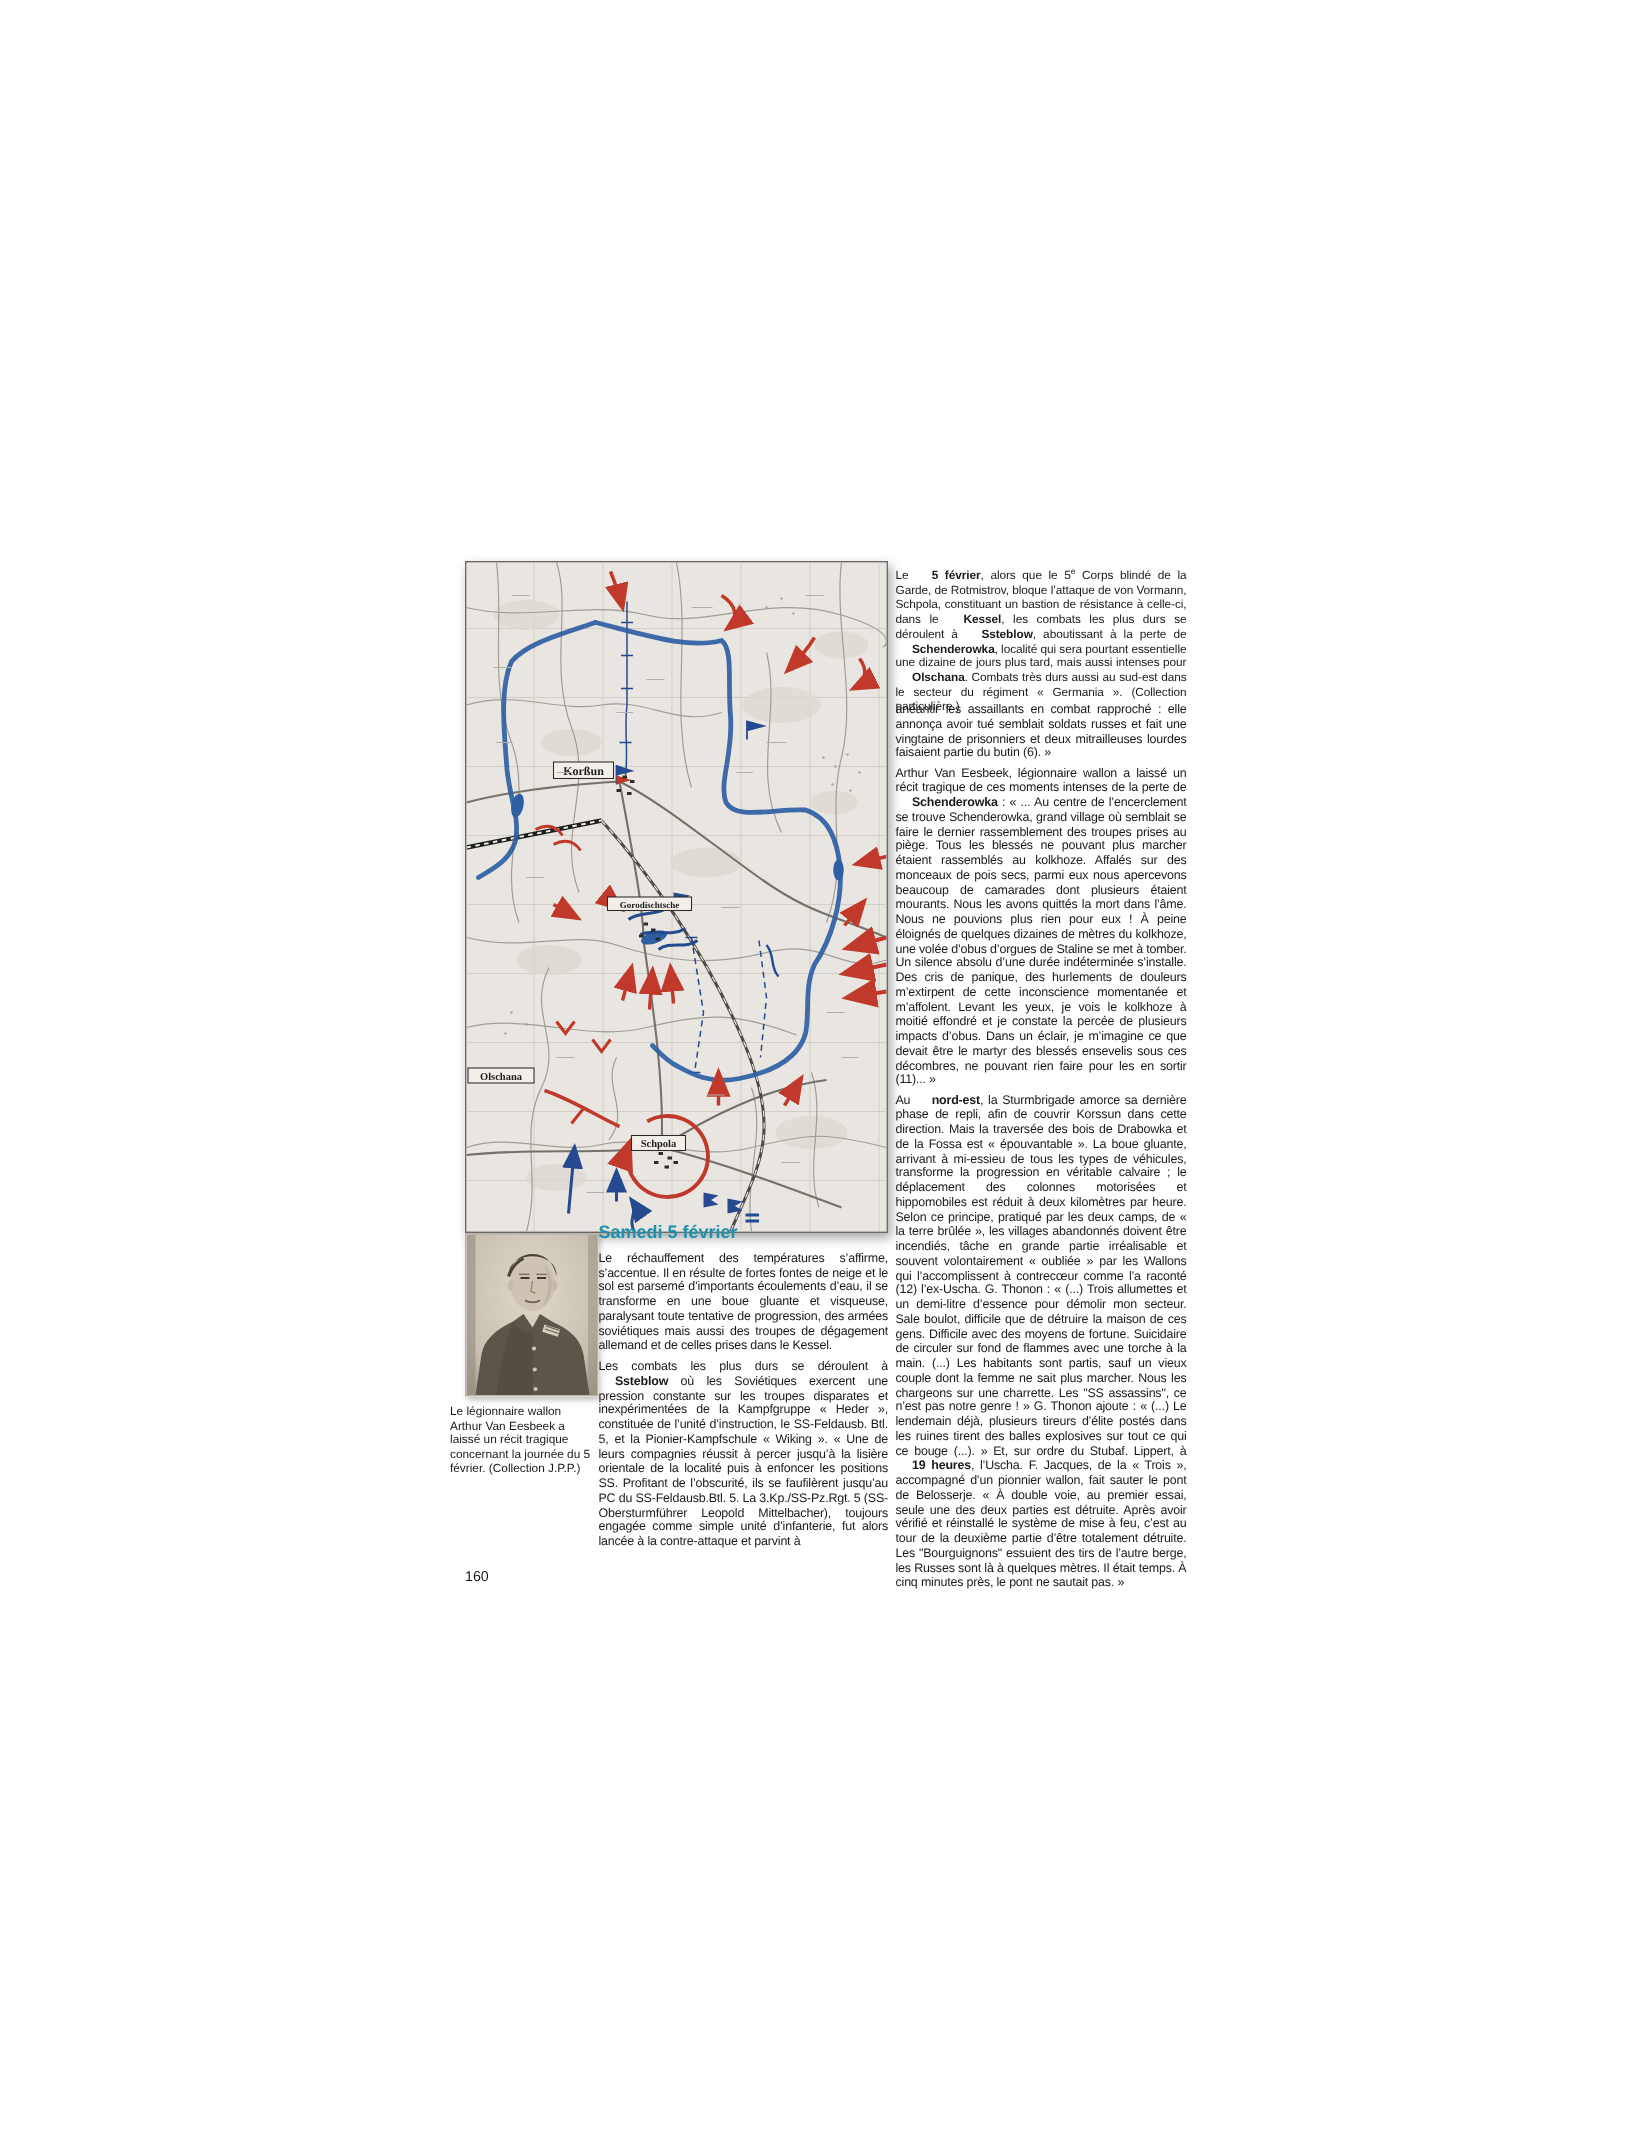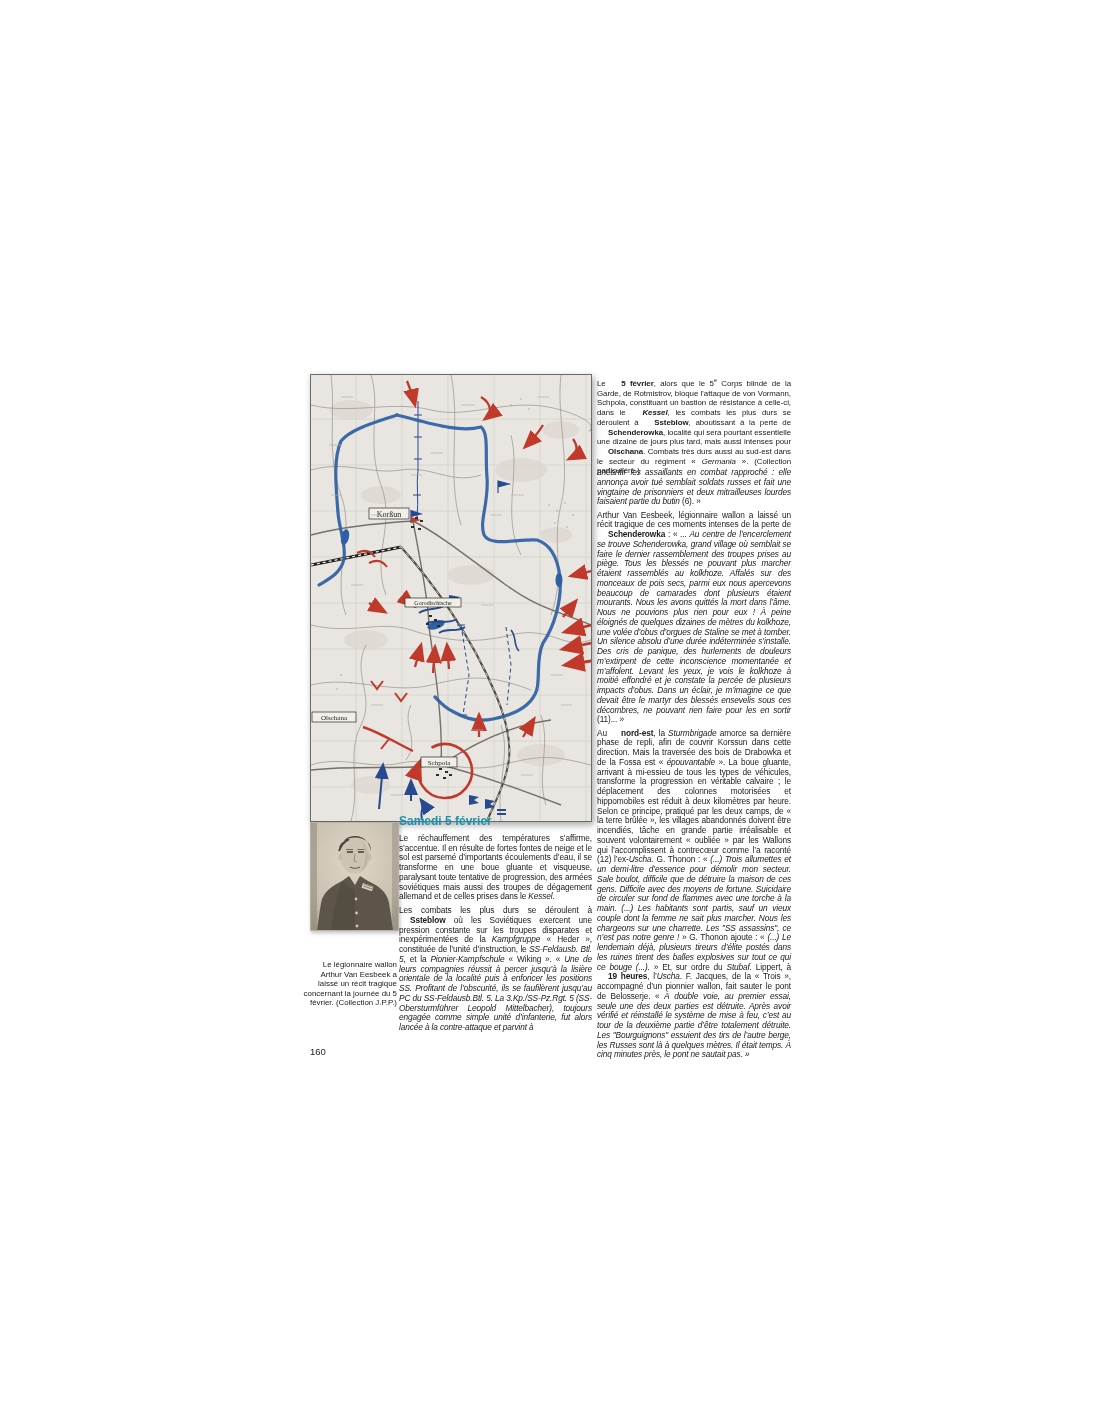--- a/index.html
+++ b/index.html
@@ -1,42 +1,42 @@
 <!DOCTYPE html>
 <html><head>
 <meta charset="utf-8">
 <style>
   html,body{margin:0;padding:0;background:#ffffff;}
   .page{position:relative;width:1100px;height:1422px;background:#ffffff;overflow:hidden;
         font-family:"Liberation Sans",sans-serif;color:#1a1a1a;}
   .abs{position:absolute;}
   .b{font-weight:bold;padding-left:11px;}
-  .i{font-style:italic;}
+  .i{}
   .sup{vertical-align:super;font-size:70%;line-height:0;}
 
   
   .map-box{left:310px;top:374px;width:280px;height:446px;border:1px solid #6b6b6b;
-           box-shadow:2px 3px 7px rgba(0,0,0,.35);background:#e9e6e1;}
+           box-shadow:2px 3px 7px rgba(0,0,0,.35);background:#e9e6e1;font-weight:bold;}
   .map-box svg{display:block;}
 
   
   .map-caption{left:597px;top:379px;width:194px;font-size:7.9px;line-height:9.7px;
                text-align:justify;letter-spacing:-0.05px;}
   .right-col{left:597px;top:468px;width:194px;font-size:8.3px;line-height:9.75px;
              text-align:justify;letter-spacing:-0.12px;}
   .right-col p{margin:0 0 3.5px 0;}
   .left-col{left:399px;top:817px;width:193px;font-size:8.3px;line-height:9.75px;
             text-align:justify;letter-spacing:-0.12px;}
   .left-col p{margin:0 0 4px 0;}
   .section-heading{color:#1b93ae;font-weight:bold;font-size:12px;
                    margin:0 0 7px 0;letter-spacing:0;}
   .photo-box{left:310px;top:822px;width:87px;height:107px;border:1px solid #b8b2a6;
              box-shadow:1px 2px 4px rgba(0,0,0,.25);}
-  .photo-caption{left:300px;top:960px;width:97px;font-size:7.9px;line-height:9.6px;
-                 text-align:right;}
+  .photo-caption{left:300px;top:936px;width:97px;font-size:7.9px;line-height:9.6px;
+                 }
   .page-number{left:310px;top:1046px;font-size:9.5px;font-weight:normal;}
 </style>
 </head>
 <body>
 
 <div class="page">
 
   <div class="abs map-box">
     <svg width="280" height="446" viewBox="0 0 280 446">
       <defs>

